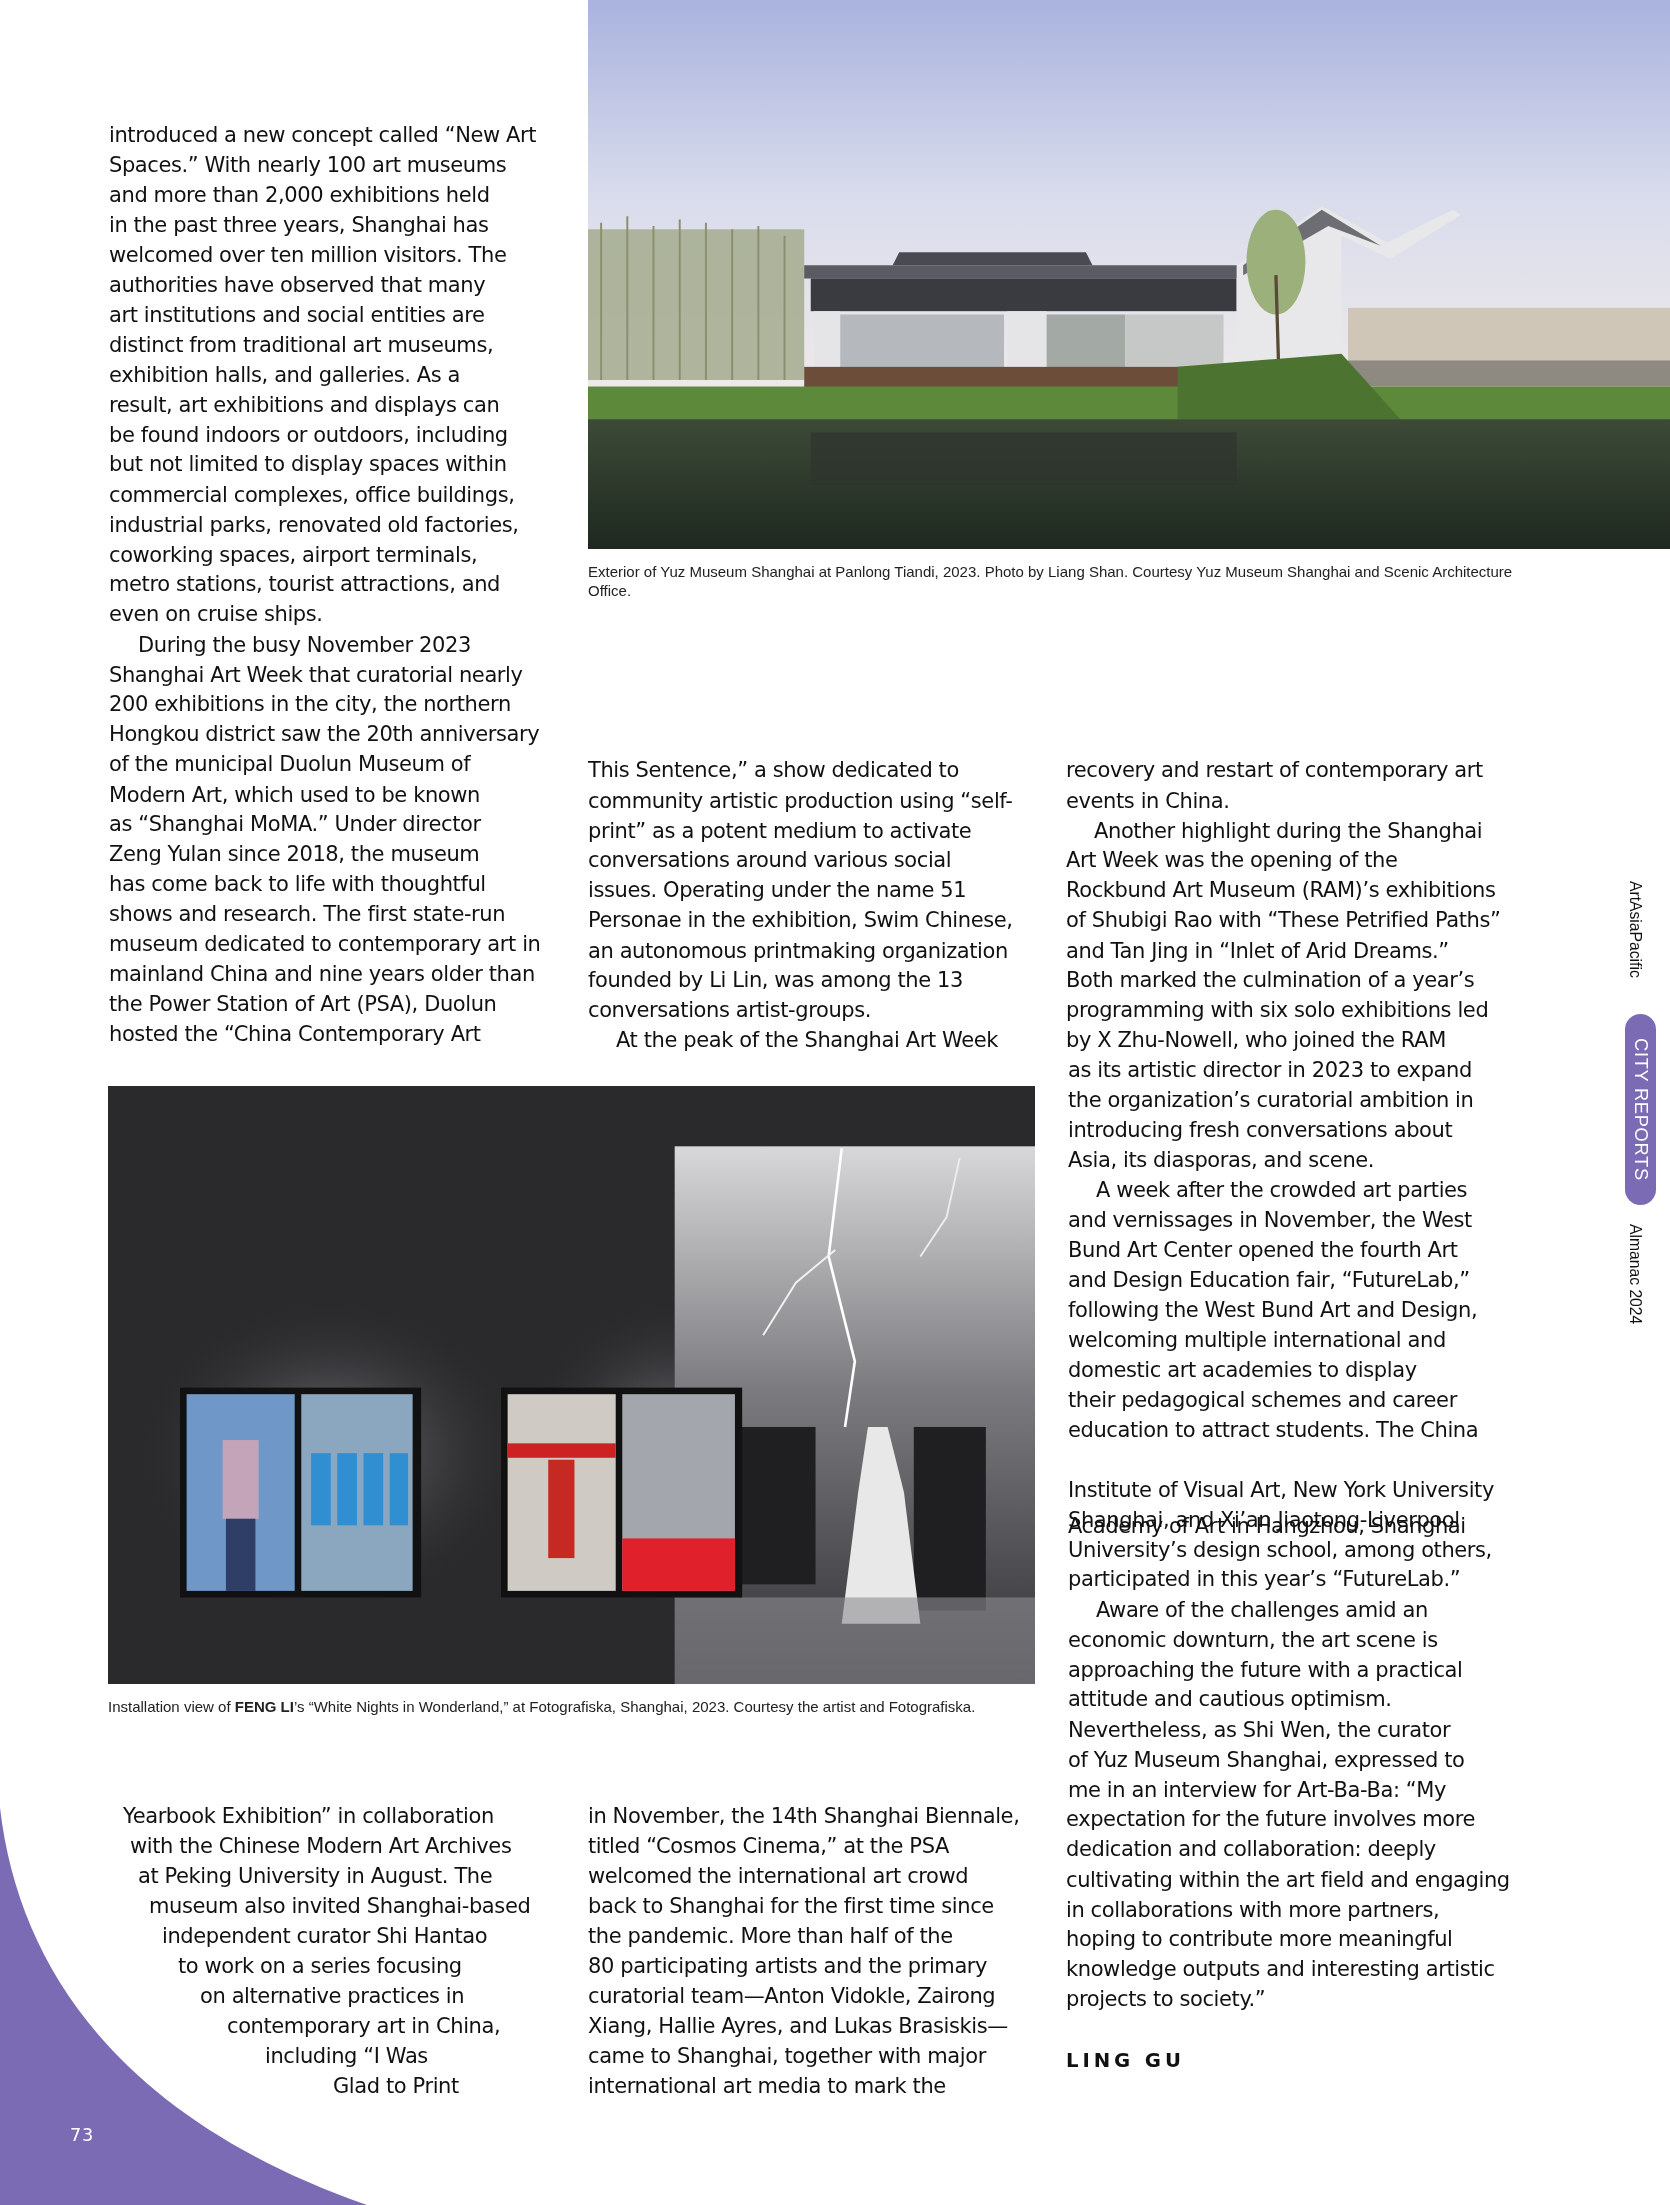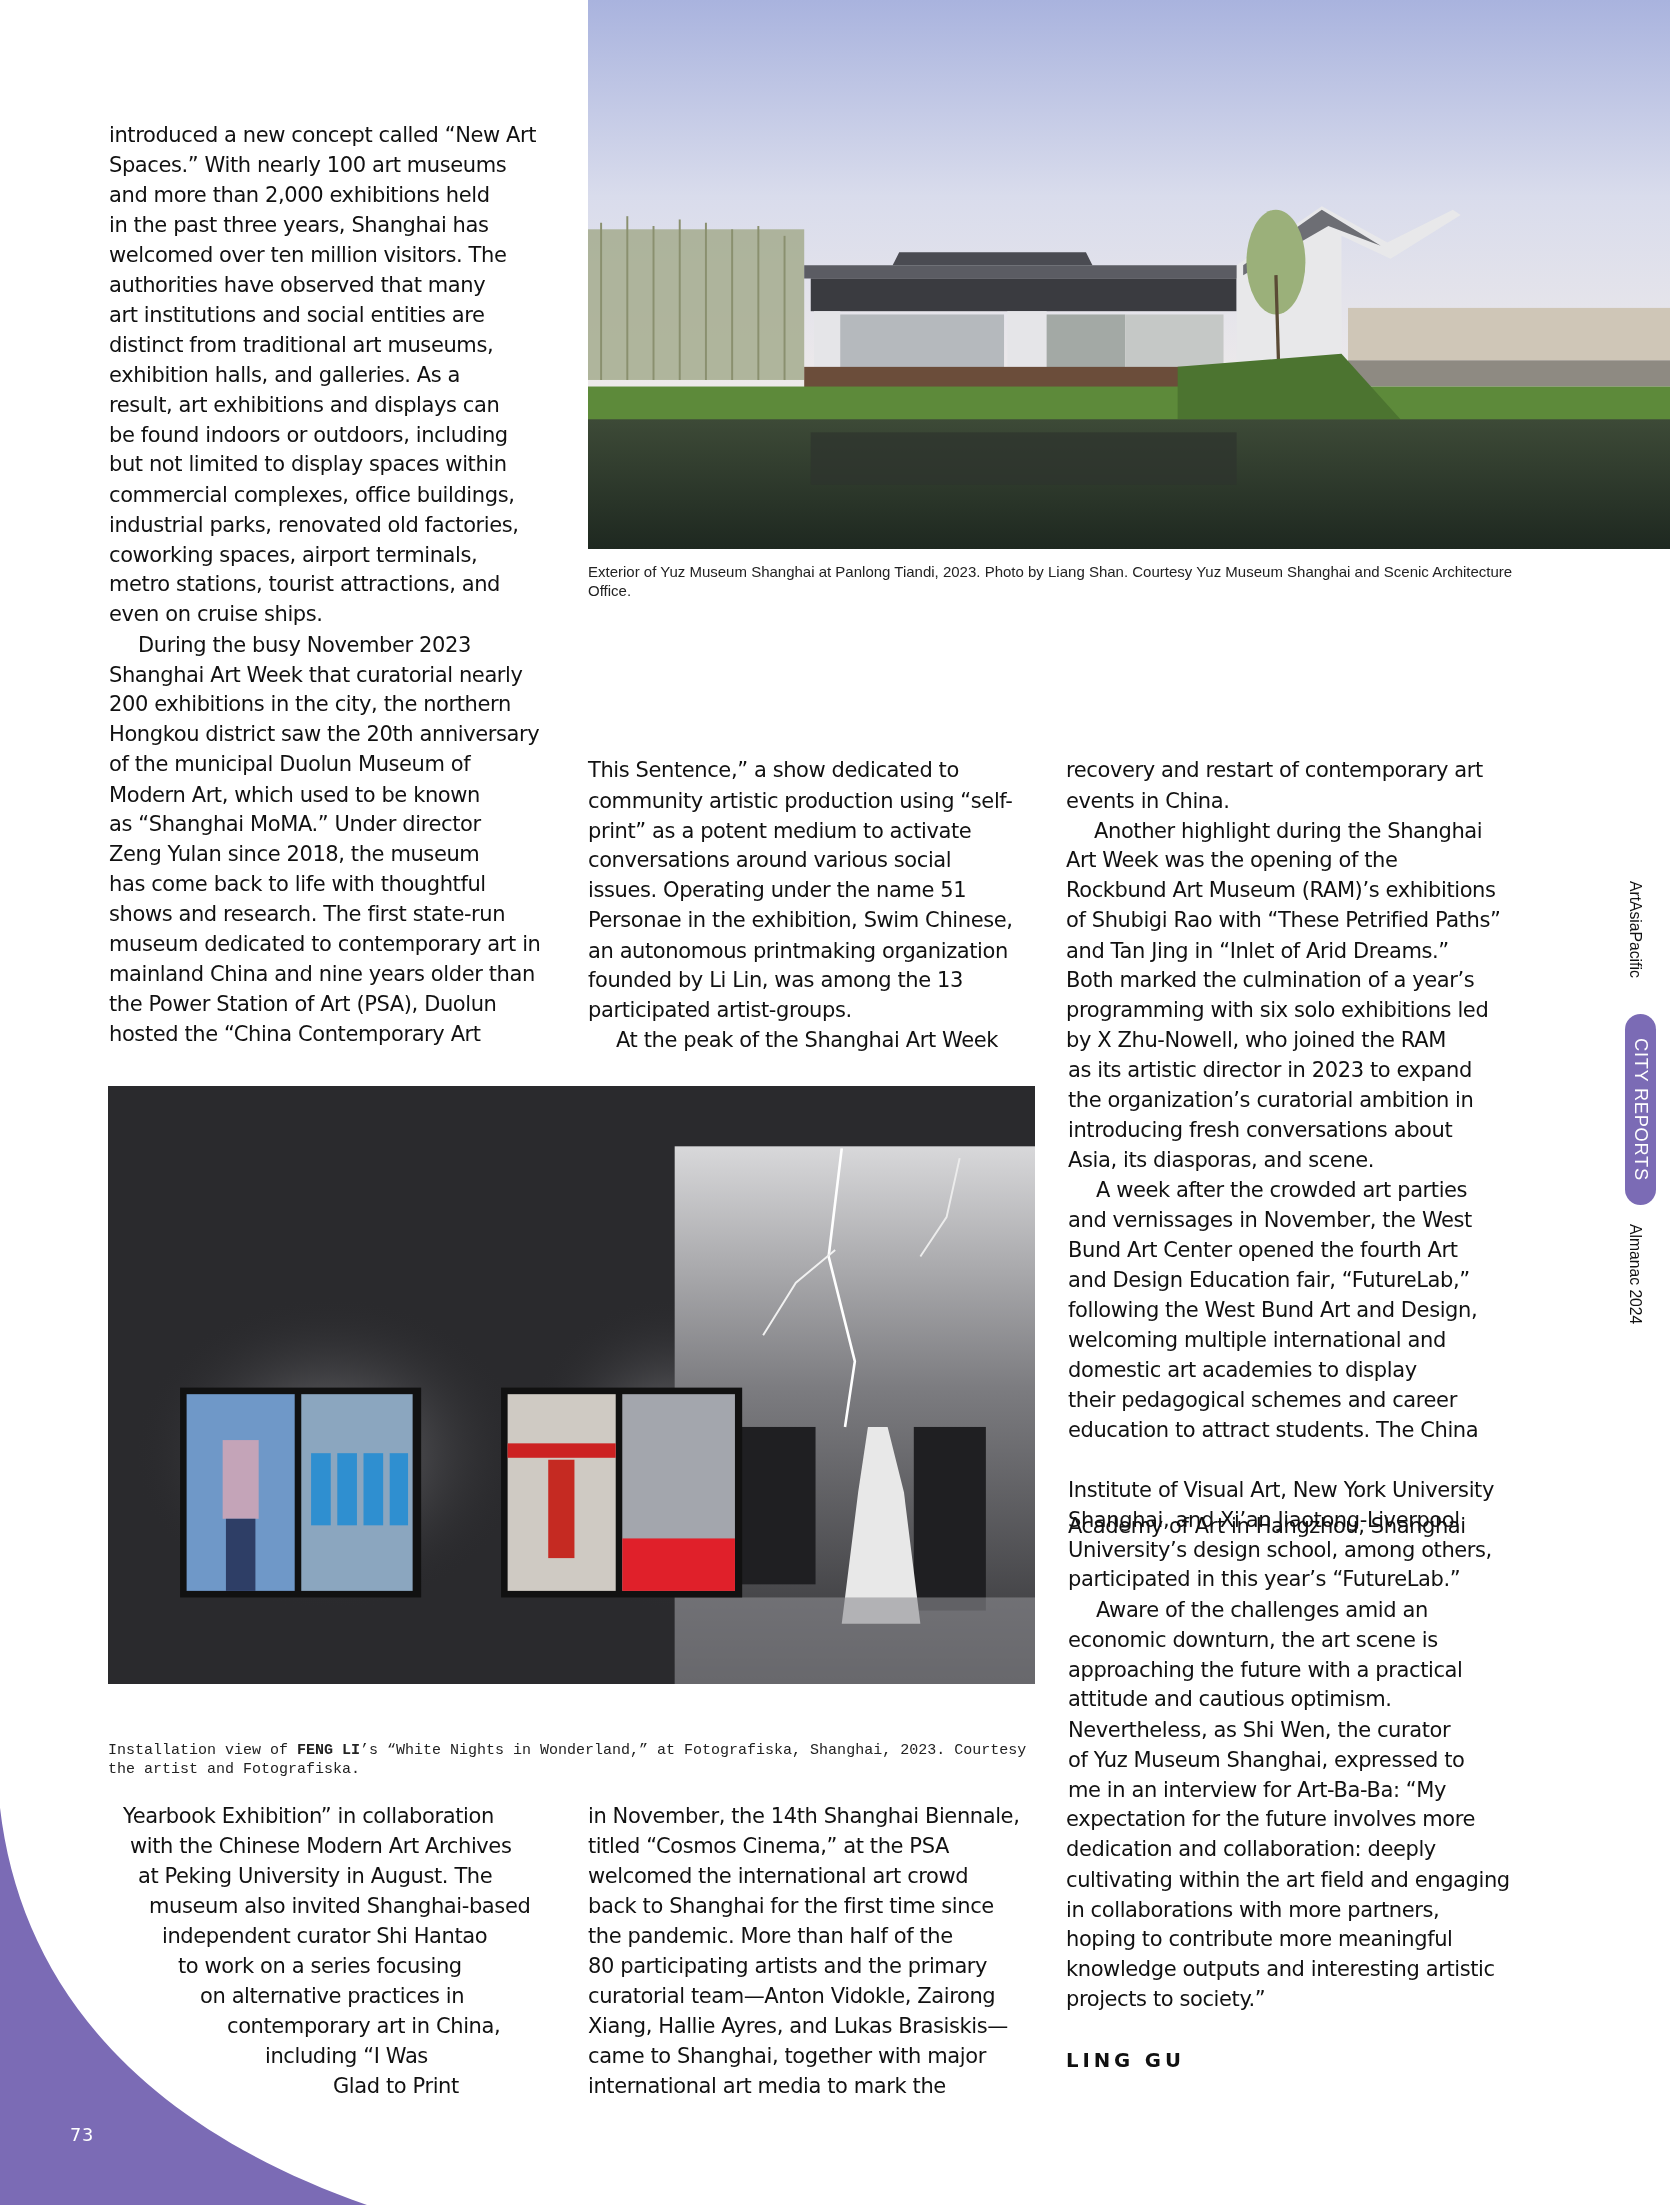--- a/index.html
+++ b/index.html
@@ -17,21 +17,21 @@
   }
   .photo { position: absolute; overflow: hidden; }
   .photo-top { left: 588px; top: 0; width: 1083px; height: 549px; }
   .photo-install { left: 108px; top: 1086px; width: 927px; height: 598px; }
   .caption {
     position: absolute; font-family: "Liberation Sans", sans-serif;
     font-size: 15px; line-height: 19px; color: #222;
   }
   .caption b { font-weight: bold; }
   .caption-top { left: 588px; top: 562px; width: 937px; }
-  .caption-install { left: 108px; top: 1741px; width: 930px; font-family: Liberation Mono, monospace; }
+  .caption-install { left: 108px; top: 1697px; width: 930px; }
 
   .col { position: absolute; }
   .line {
     position: absolute; white-space: nowrap;
     font-size: 21px; line-height: 26px; color: #111;
     font-family: "DejaVu Sans", sans-serif; letter-spacing: -0.4px;
   }
   .byline {
     position: absolute; left: 1066px; top: 2049px;
     font-family: "DejaVu Sans", sans-serif; font-weight: bold;
@@ -209,21 +209,21 @@
 
 <div class="col">
   <div class="line" style="left:588px;top:757px">This Sentence,” a show dedicated to</div>
   <div class="line" style="left:588px;top:788px">community artistic production using “self-</div>
   <div class="line" style="left:588px;top:818px">print” as a potent medium to activate</div>
   <div class="line" style="left:588px;top:847px">conversations around various social</div>
   <div class="line" style="left:588px;top:877px">issues. Operating under the name 51</div>
   <div class="line" style="left:588px;top:907px">Personae in the exhibition, Swim Chinese,</div>
   <div class="line" style="left:588px;top:938px">an autonomous printmaking organization</div>
   <div class="line" style="left:588px;top:967px">founded by Li Lin, was among the 13</div>
-  <div class="line" style="left:588px;top:997px">participated artist-groups.</div>
+  <div class="line" style="left:588px;top:997px">conversations artist-groups.</div>
   <div class="line" style="left:616px;top:1027px">At the peak of the Shanghai Art Week</div>
 </div>
 
 <div class="col">
   <div class="line" style="left:588px;top:1803px">in November, the 14th Shanghai Biennale,</div>
   <div class="line" style="left:588px;top:1833px">titled “Cosmos Cinema,” at the PSA</div>
   <div class="line" style="left:588px;top:1863px">welcomed the international art crowd</div>
   <div class="line" style="left:588px;top:1893px">back to Shanghai for the first time since</div>
   <div class="line" style="left:588px;top:1923px">the pandemic. More than half of the</div>
   <div class="line" style="left:588px;top:1953px">80 participating artists and the primary</div>

